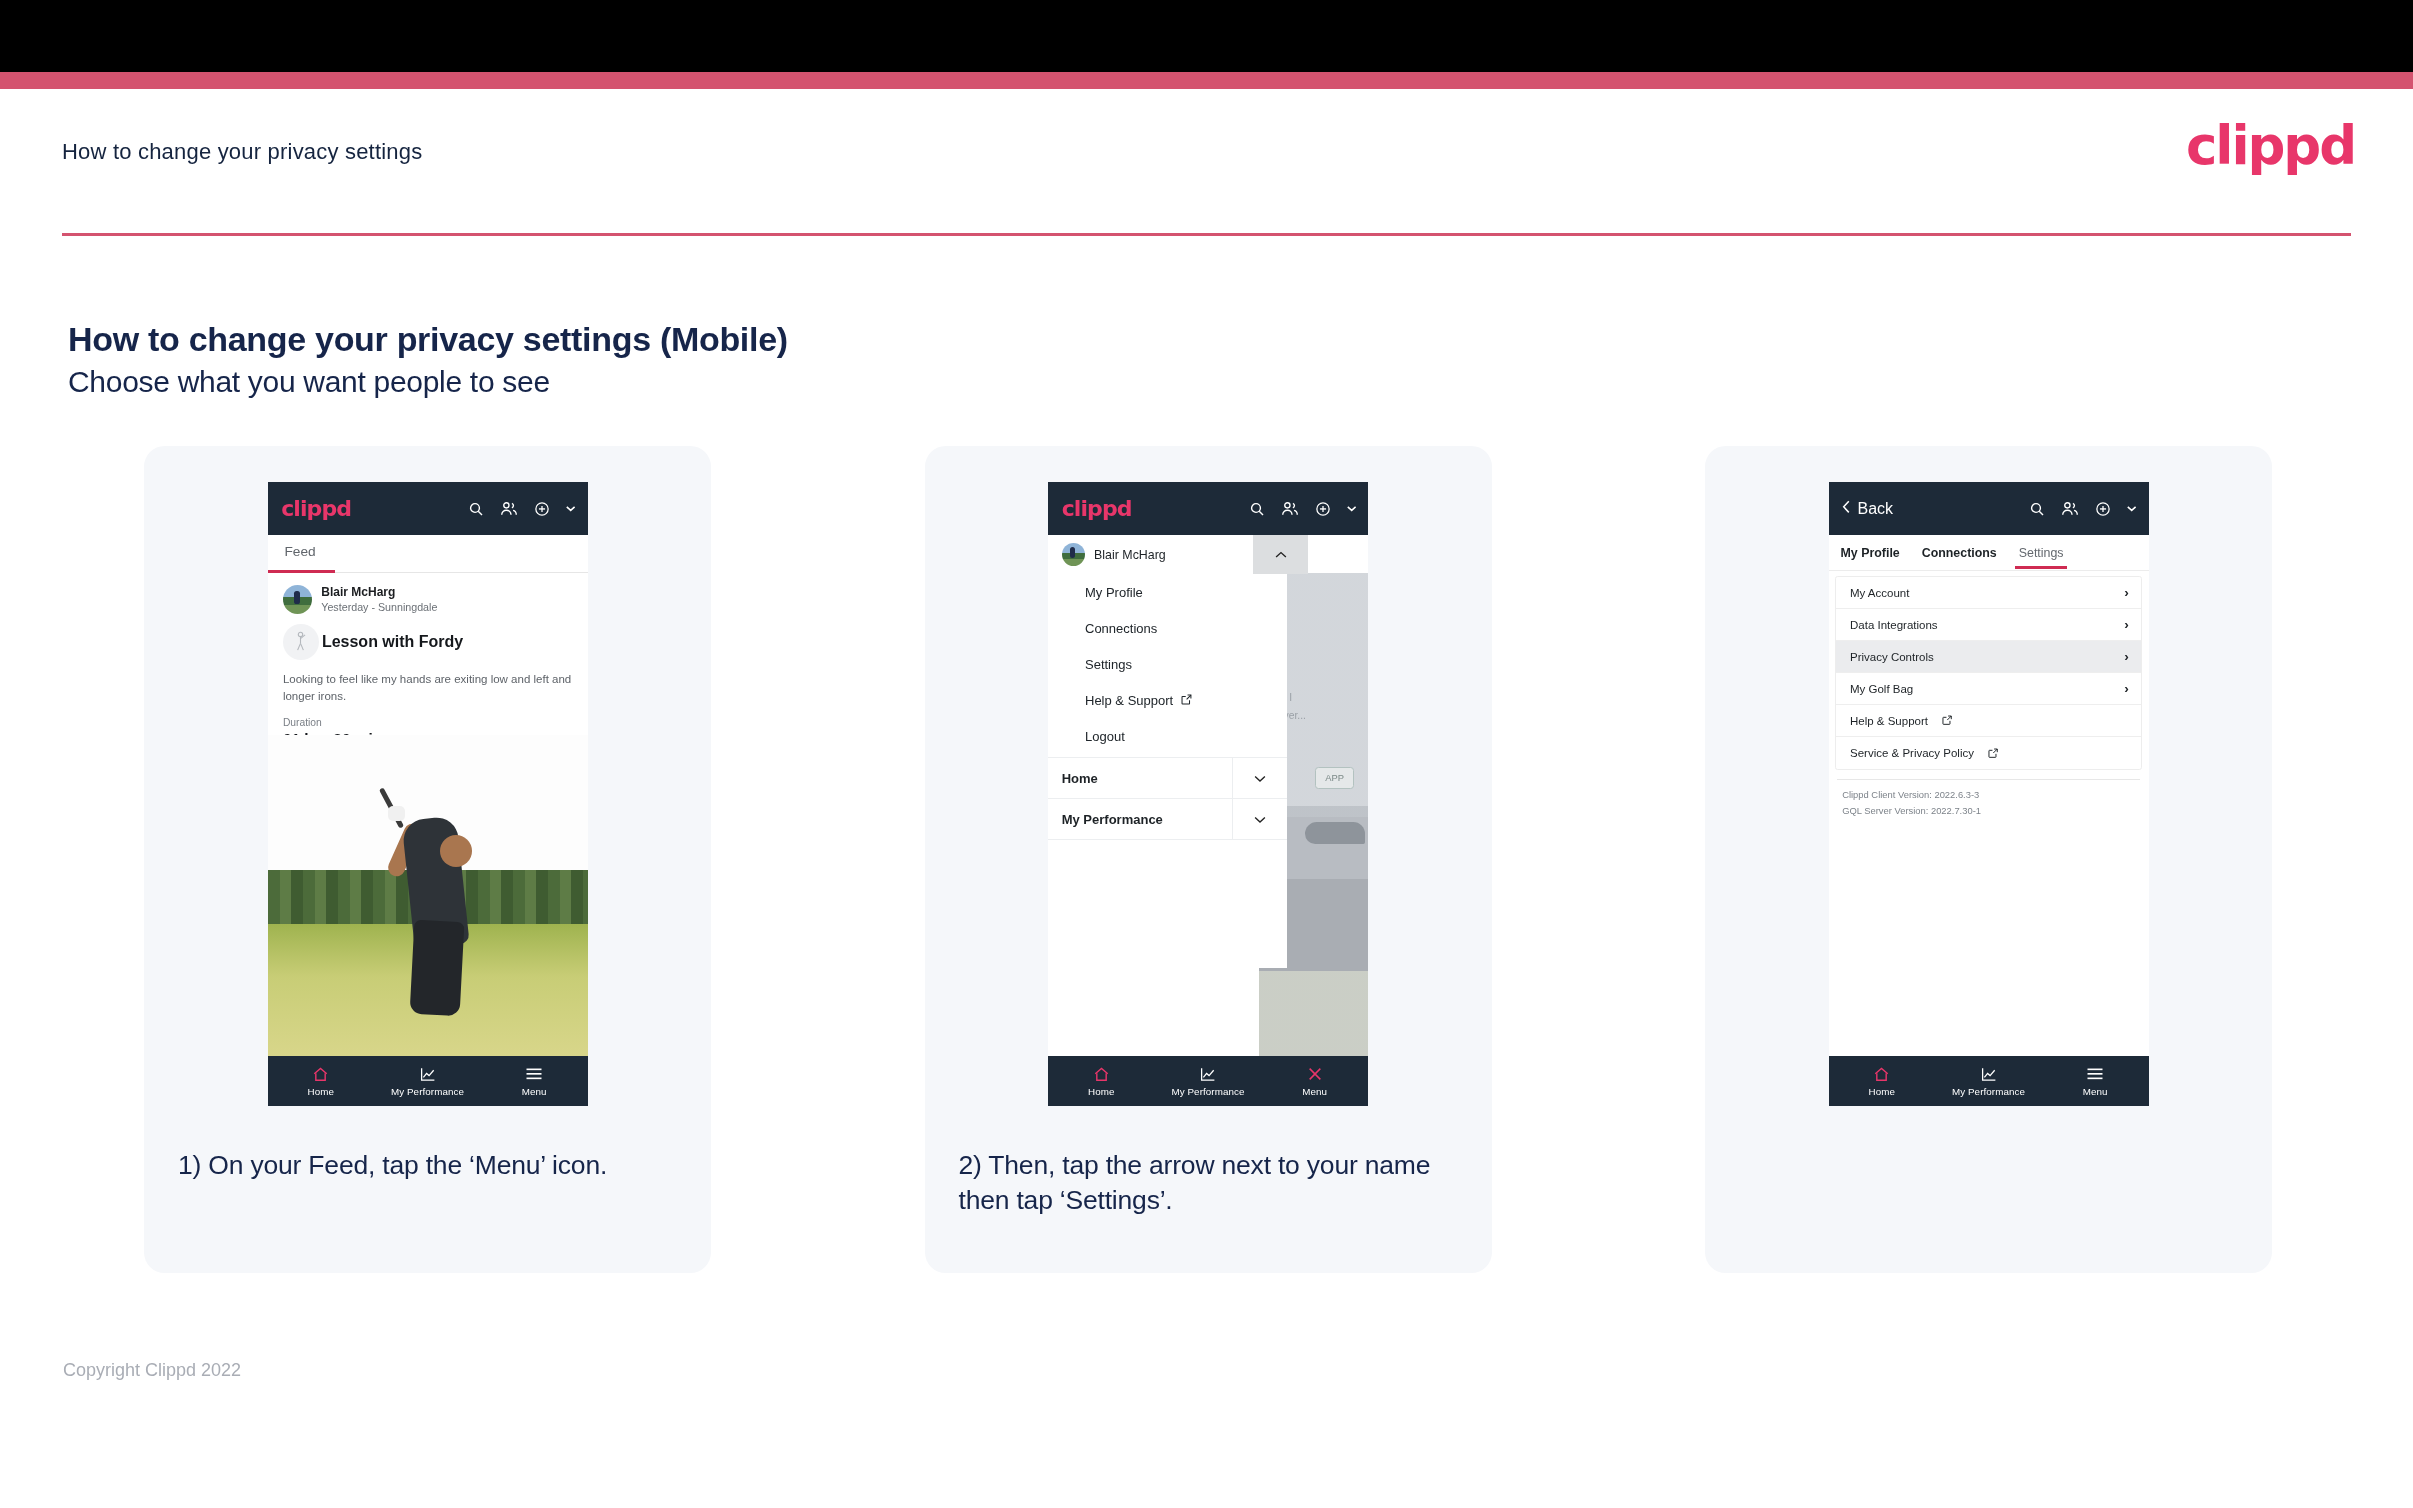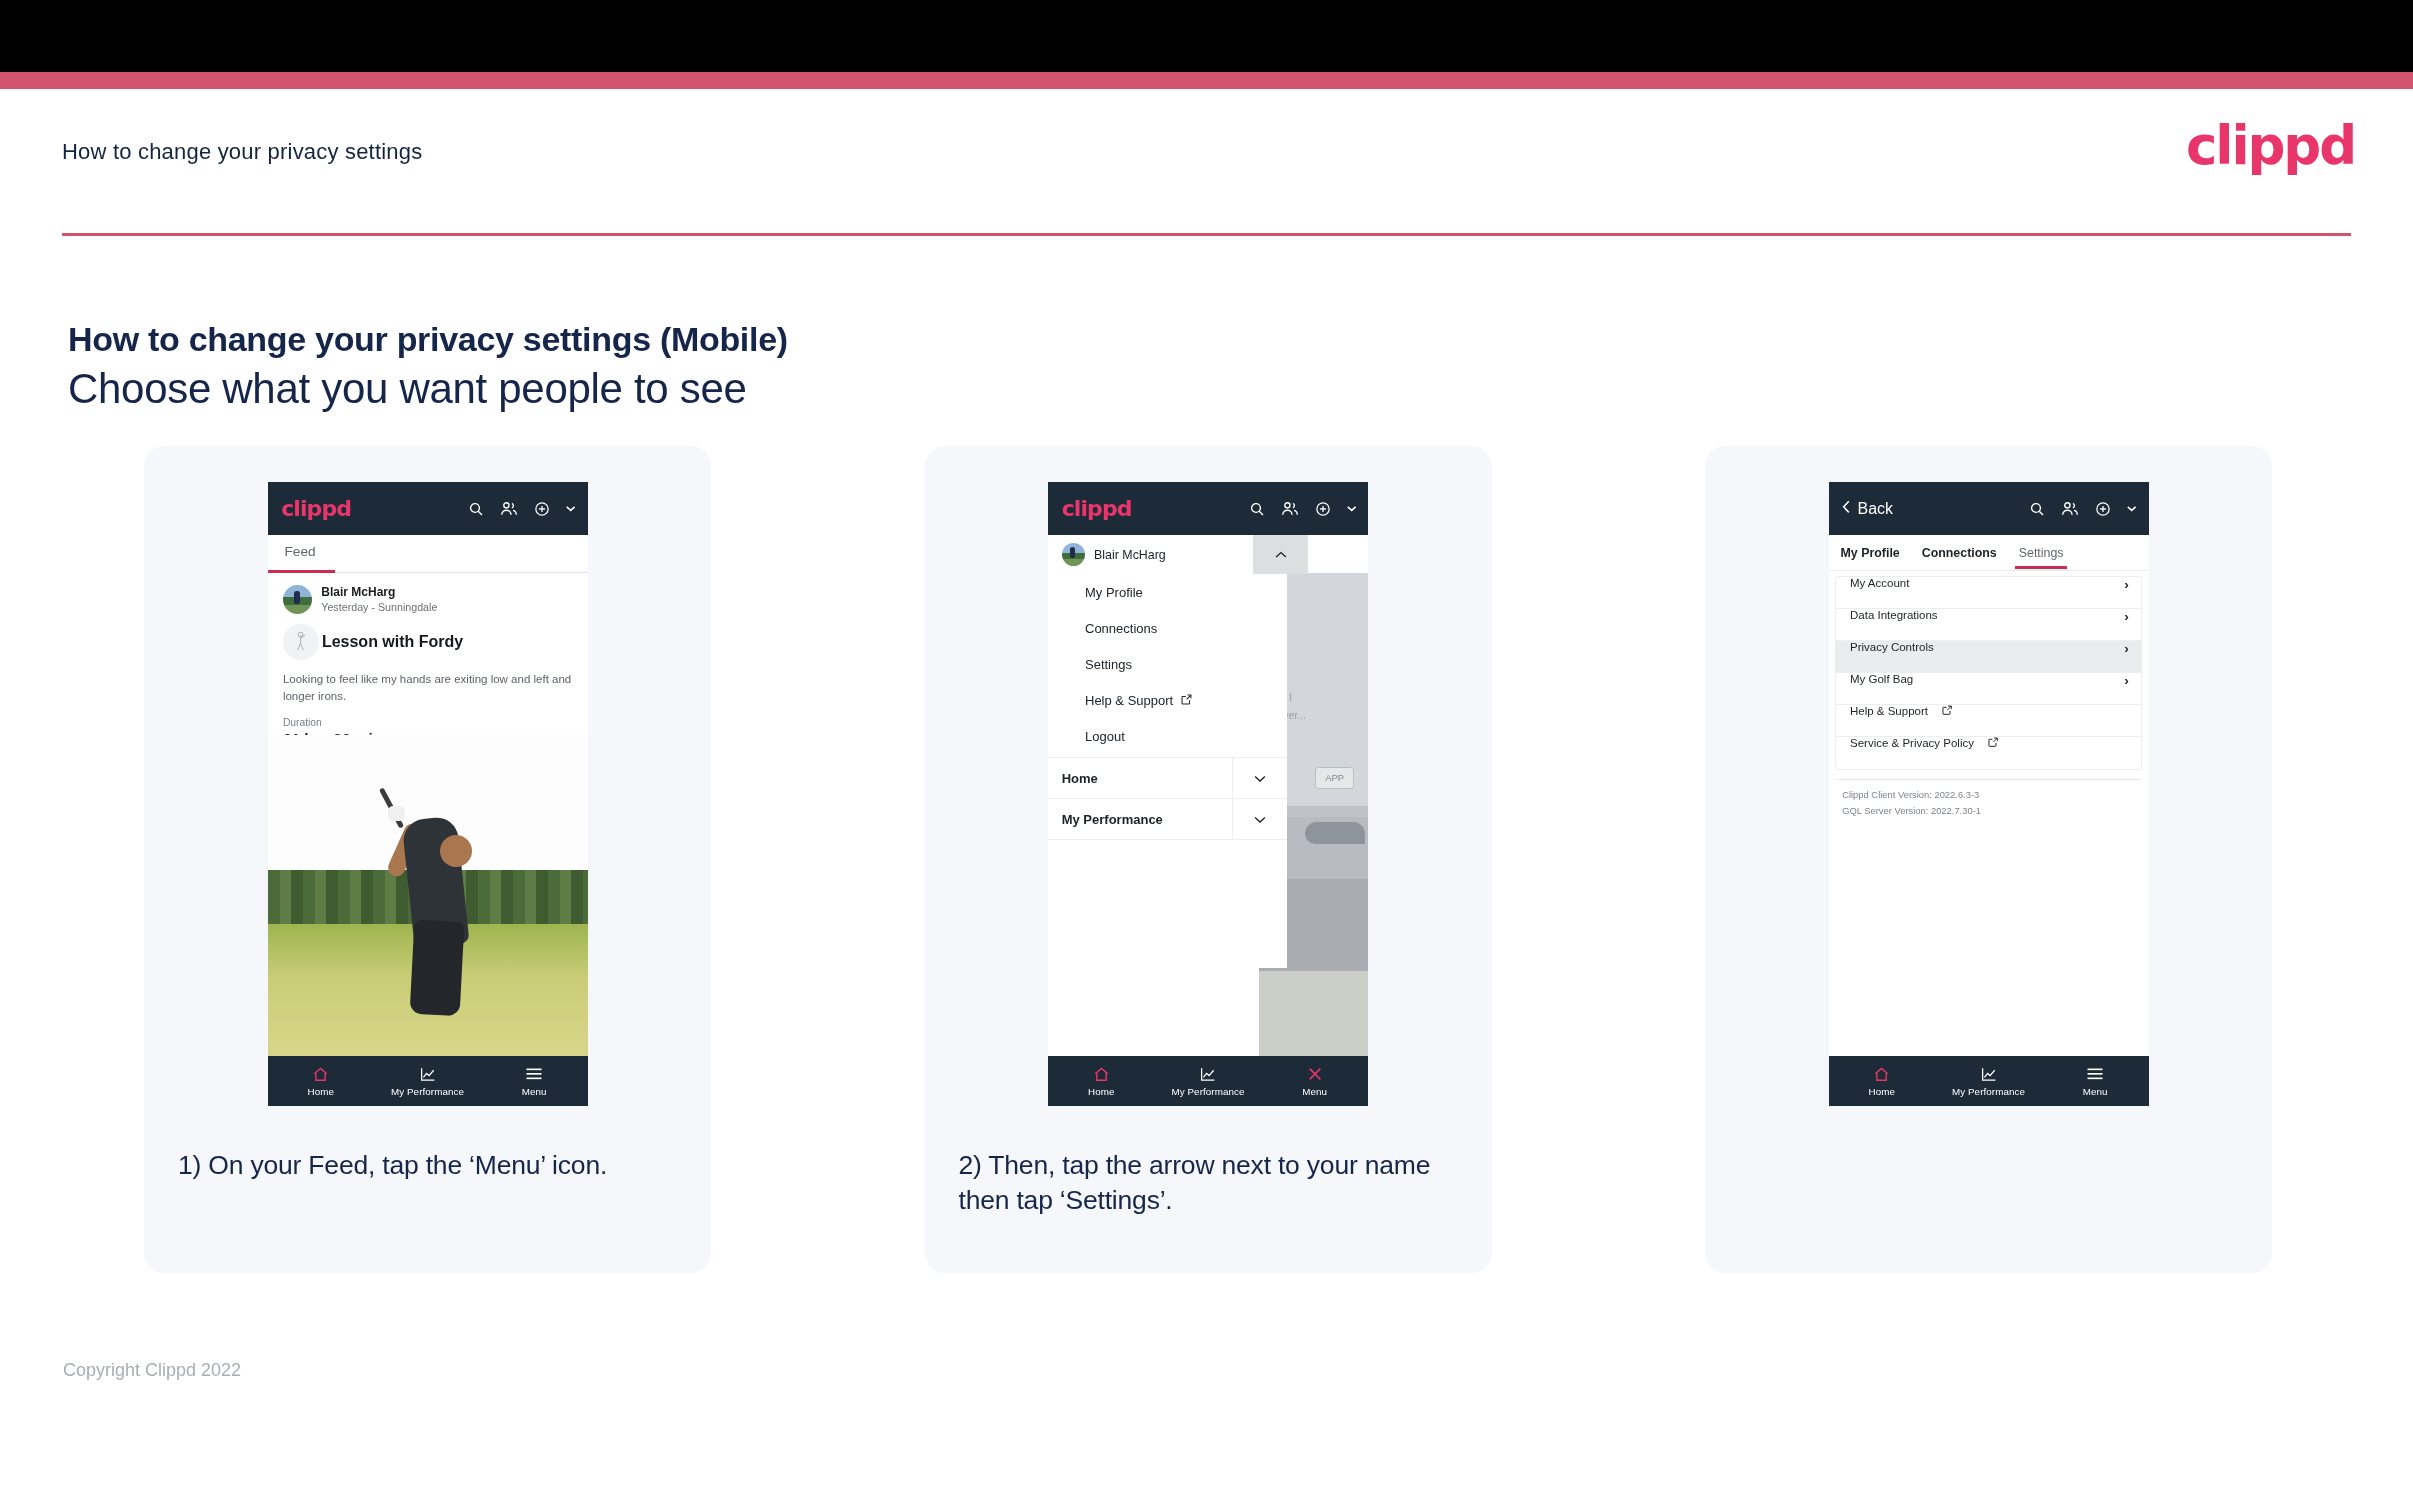--- a/index.html
+++ b/index.html
@@ -32,21 +32,21 @@
     background: #d4536f;
   }
 
   
   .title-block { position: absolute; left: 68px; top: 320px; }
   .title-main {
     font-size: 34px; font-weight: 700; color: #16254a;
     letter-spacing: -0.3px; line-height: 1.16;
   }
   .title-sub {
-    font-size: 42px; font-weight: 400; color: #16254a;
+    font-size: 30px; font-weight: 400; color: #16254a;
     letter-spacing: -0.3px; line-height: 1.16; margin-top: 5.1px;
   }
 
   
   .cards {
     position: absolute; left: 144px; top: 446px;
     width: 2128px; height: 827px;
     display: flex; justify-content: space-between;
   }
   .card {
@@ -227,21 +227,21 @@
     padding-left: 12px; gap: 22px; position:relative; border-bottom:0.9px solid #ececec;
   }
   .ptab { font-size: 12.4px; color:#1d2226; font-weight:600; position:relative; }
   .ptab.muted { color:#63686e; font-weight:500; }
   .ptab.active::after {
     content:""; position:absolute; left:-3.4px; right:-3.4px; bottom:-9.4px;
     height: 2.6px; background:#cf2b52;
   }
   .setlist { margin: 5.1px 6.8px 0 6.8px; background:#fff; border:0.9px solid #ededed; border-radius:2.6px; }
   .setrow {
-    height: 32px; display:flex; align-items:flex-start;
+    height: 32px; display:flex; align-items:center;
     padding: 0 12px 0 13.7px; font-size: 11.5px; color:#1d2226;
     border-bottom: 0.9px solid #eeeeee; position:relative;gap:8px;
   }
   .setrow:last-child { border-bottom: none; }
   .setrow.sel { background:#ebecee; }
   .setrow .chev-r { margin-left:auto; color:#1d2226; font-size: 13.7px; font-weight:700; }
   .setrow .ext { margin-left: 6px; display:inline-flex; }
   .setdiv { height:0.9px; background:#e7e7e7; margin: 8.5px 8.5px 0 8.5px; }
   .verline { font-size: 9.4px; color:#7d838a; padding-left: 13.7px; line-height: 1.7; }
   .verblock { margin-top: 7.7px; }

